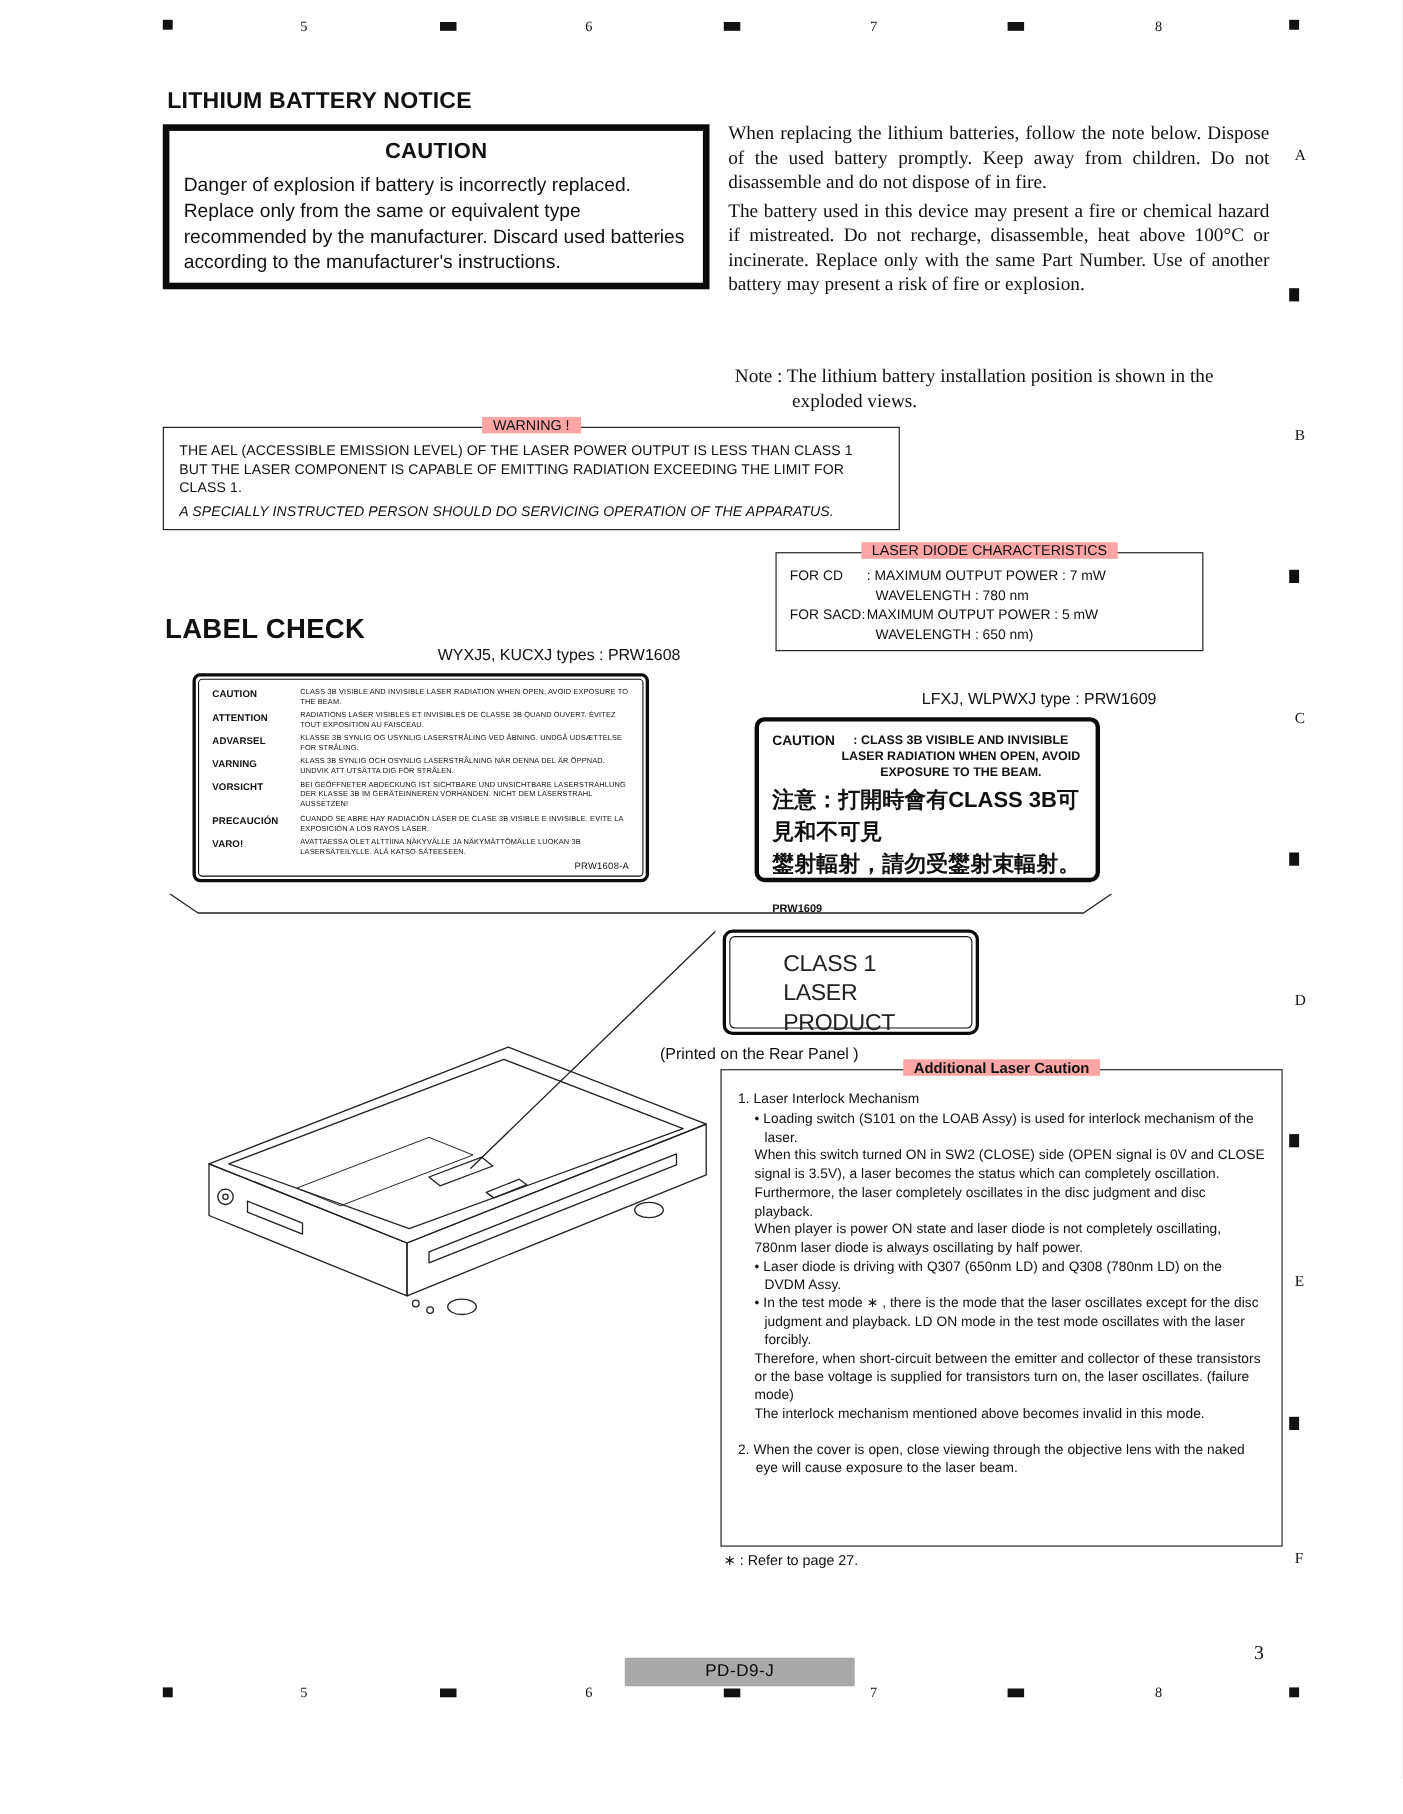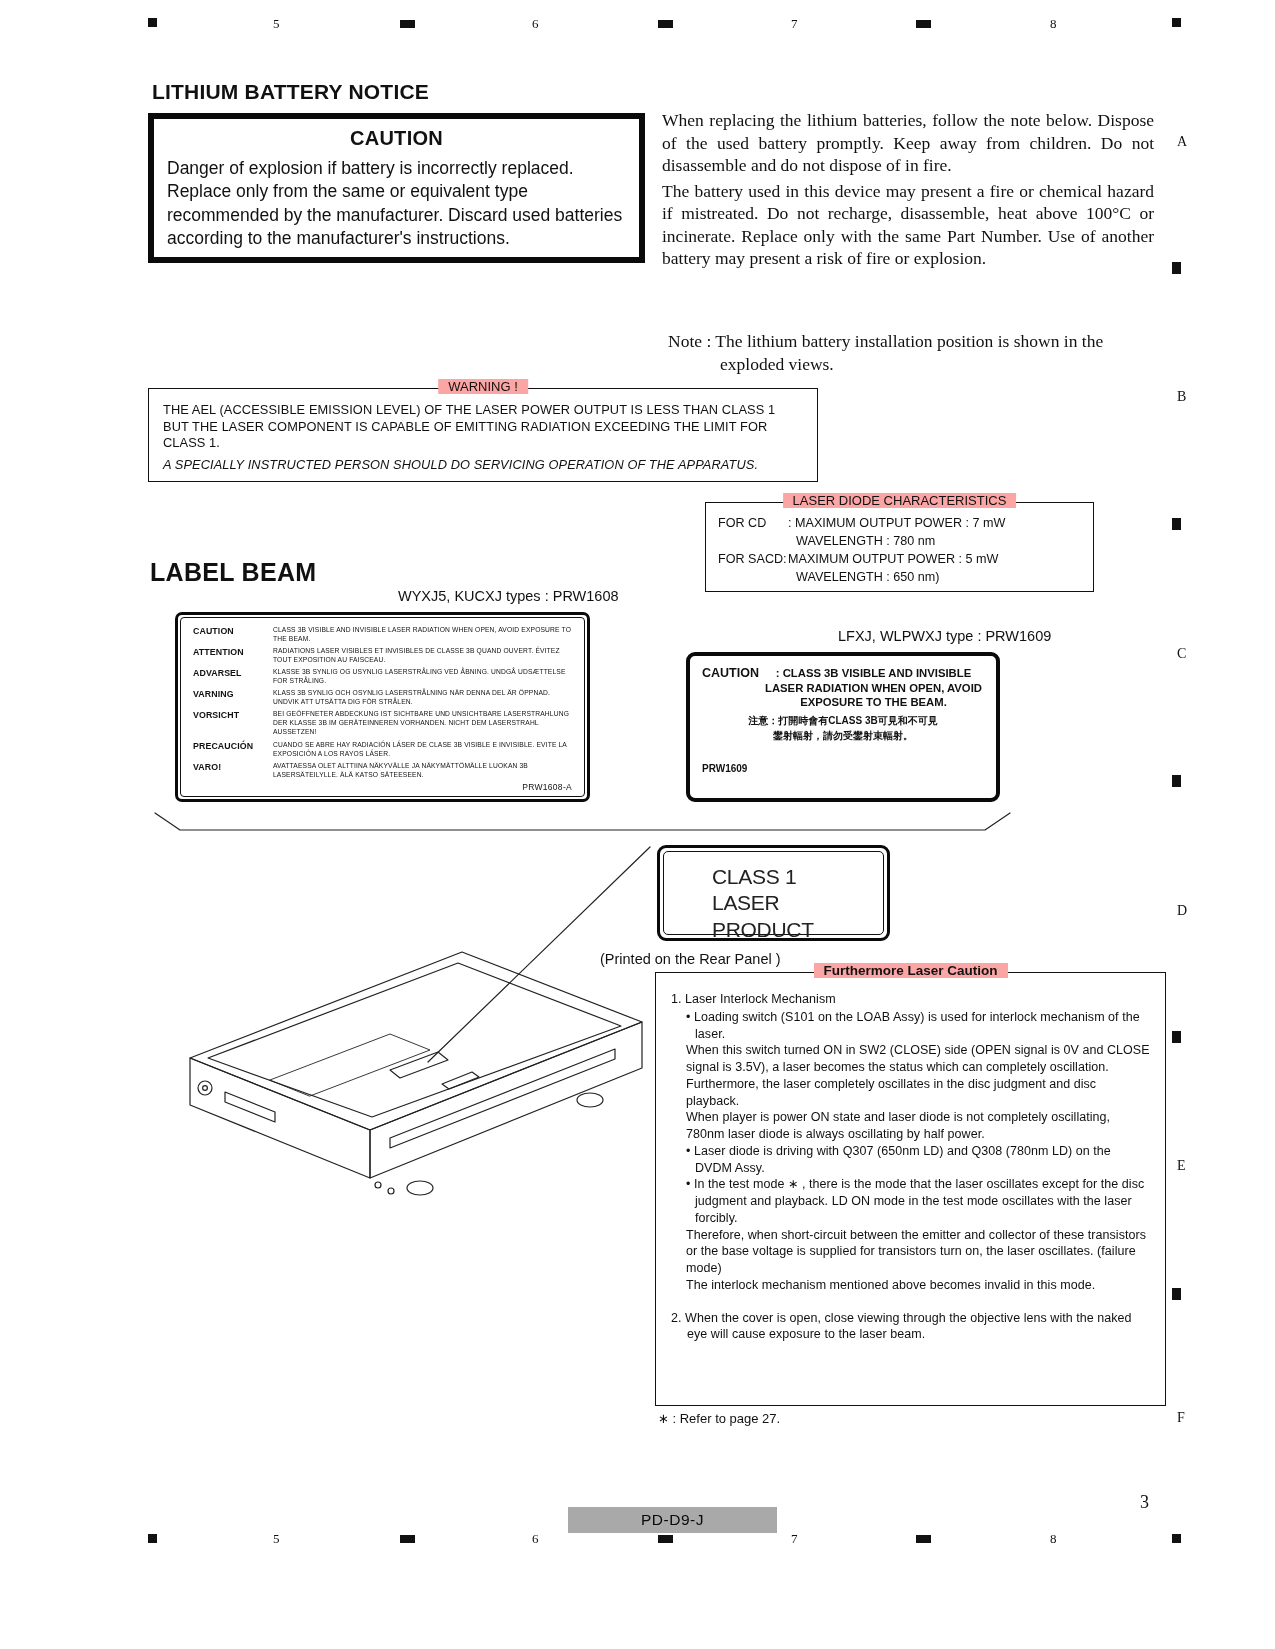--- a/index.html
+++ b/index.html
@@ -59,21 +59,21 @@
   .l1row { display:flex; margin-bottom:3px; }
   .l1lang { width:80px; flex:none; font-weight:bold; font-size:8.8px; letter-spacing:0.1px; padding-top:1px; }
   .l1text { flex:1; font-size:6.7px; line-height:1.35; letter-spacing:0.15px; }
   .l1part { position:absolute; right:12px; bottom:4px; font-size:8.5px; letter-spacing:0.3px; }
 
   
   .label2 { left:686px; top:652px; width:314px; height:150px; border:4px solid #0a0a0a; border-radius:9px; background:#fff; padding:10px 12px 4px 12px; }
   .l2row { display:flex; }
   .l2label { flex:none; font-weight:bold; font-size:12.5px; }
   .l2text { flex:1; font-weight:bold; font-size:11.3px; line-height:1.3; text-align:center; margin-left:4px; }
-  .l2cn { text-align:center; font-weight:bold; font-size:10px; line-height:1.45; margin-top:4px; }
+  .l2cn { font-weight:bold; font-size:20px; line-height:1.45; margin-top:4px; }
   .l2part { font-weight:bold; font-size:10px; margin-top:20px; }
 
   
   .class1-box { left:657px; top:845px; width:233px; height:96px; border:3.5px solid #0a0a0a; border-radius:9px; background:#fff; }
   .class1-box .inner { position:absolute; inset:3px; border:1.5px solid #111; border-radius:5px; padding:12px 0 0 48px; }
   .class1-box .line { font-size:21px; line-height:1.25; letter-spacing:-0.3px; color:#222; }
 
   .rear-note { left:600px; top:951px; font-size:14.5px; }
 
   
@@ -147,21 +147,21 @@
       <span>: MAXIMUM OUTPUT POWER : 7 mW</span>
     </div>
     <div class="indent">WAVELENGTH : 780 nm</div>
     <div class="lrow">
       <span class="llabel">FOR SACD:</span>
       <span>MAXIMUM OUTPUT POWER : 5 mW</span>
     </div>
     <div class="indent">WAVELENGTH : 650 nm)</div>
   </div>
 
-  <div class="abs h-labelcheck">LABEL BEAM</div>
+  <div class="abs h-labelcheck">LABEL CHECK</div>
   <div class="abs caption1">WYXJ5, KUCXJ types : PRW1608</div>
 
   <div class="abs label1">
     <div class="inner">
       <div class="l1row">
         <span class="l1lang">CAUTION</span>
         <span class="l1text">CLASS 3B VISIBLE AND INVISIBLE LASER RADIATION WHEN OPEN, AVOID EXPOSURE TO THE BEAM.</span>
       </div>
       <div class="l1row">
         <span class="l1lang">ATTENTION</span>
@@ -241,21 +241,21 @@
 
   <div class="abs class1-box">
     <div class="inner">
       <div class="line">CLASS 1</div>
       <div class="line">LASER PRODUCT</div>
     </div>
   </div>
   <div class="abs rear-note">(Printed on the Rear Panel )</div>
 
   <div class="legend-box additional-box">
-    <span class="legend">Furthermore Laser Caution</span>
+    <span class="legend">Additional Laser Caution</span>
     <div class="add-text add-h">1. Laser Interlock Mechanism</div>
     <div class="add-text add-bullet">• Loading switch (S101 on the LOAB Assy) is used for interlock mechanism of the laser.</div>
     <div class="add-text add-ind">When this switch turned ON in SW2 (CLOSE) side (OPEN signal is 0V and CLOSE signal is 3.5V), a laser becomes the status which can completely oscillation.</div>
     <div class="add-text add-ind">Furthermore, the laser completely oscillates in the disc judgment and disc playback.</div>
     <div class="add-text add-ind">When player is power ON state and laser diode is not completely oscillating, 780nm laser diode is always oscillating by half power.</div>
     <div class="add-text add-bullet">• Laser diode is driving with Q307 (650nm LD) and Q308 (780nm LD) on the DVDM Assy.</div>
     <div class="add-text add-bullet">• In the test mode ∗ , there is the mode that the laser oscillates except for the disc judgment and playback.  LD ON mode in the test mode oscillates with the laser forcibly.</div>
     <div class="add-text add-ind">Therefore, when short-circuit between the emitter and collector of these transistors or the base voltage is supplied for transistors turn on, the laser oscillates. (failure mode)</div>
     <div class="add-text add-ind">The interlock mechanism mentioned above becomes invalid in this mode.</div>
     <div class="add-text add-item2">2. When the cover is open, close viewing through the objective lens with the naked eye will cause exposure to the laser beam.</div>

